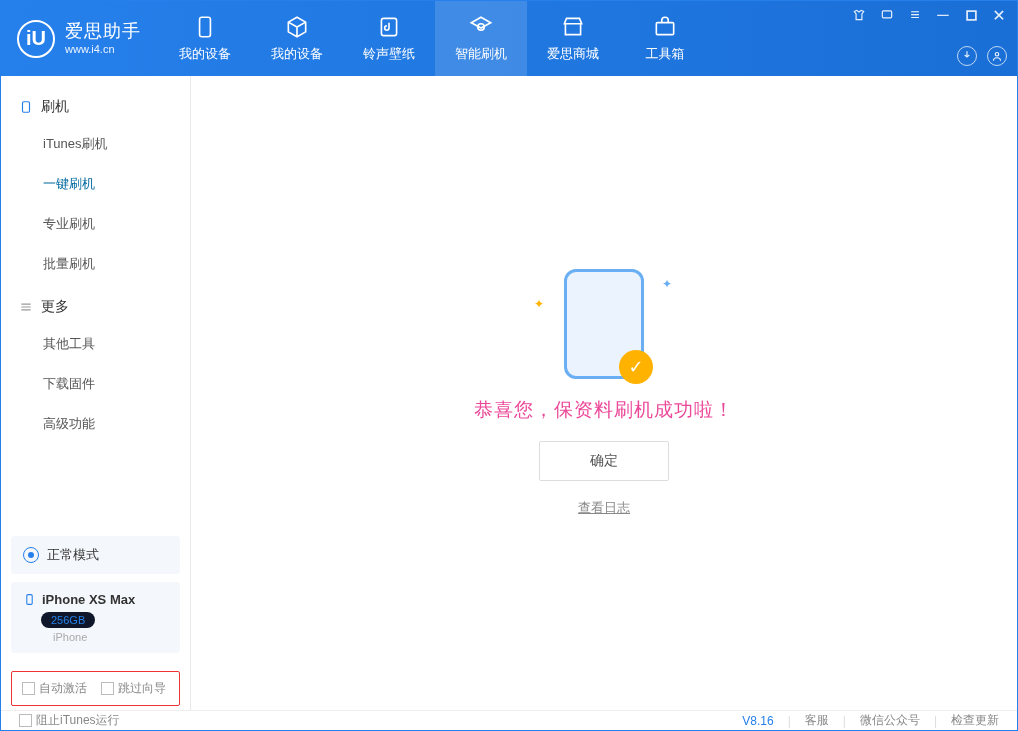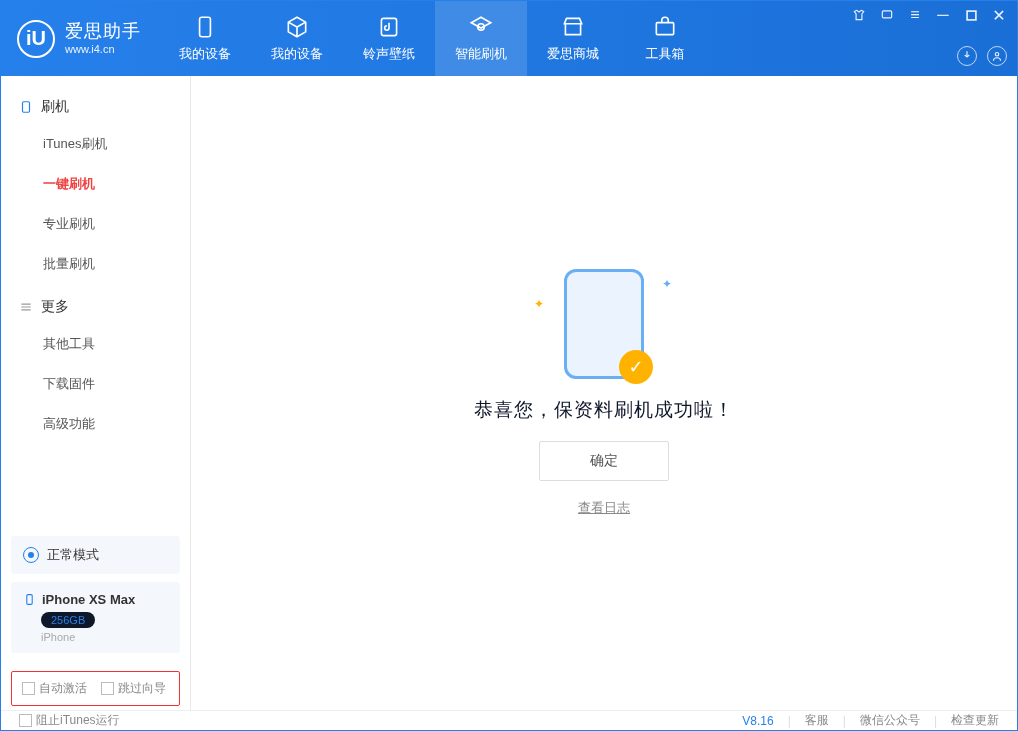--- a/index.html
+++ b/index.html
@@ -22,37 +22,37 @@
 .win-controls-top span, .win-controls-bottom span { width: 20px; height: 20px; display: inline-flex; align-items: center; justify-content: center; cursor: pointer; color: #fff; opacity: .9; }
 .win-controls-bottom { position: absolute; right: 10px; bottom: 10px; display: flex; gap: 10px; align-items: center; }
 .circ-btn { width: 26px; height: 26px; border: 1.5px solid rgba(255,255,255,.8); border-radius: 50%; display: inline-flex; align-items: center; justify-content: center; cursor: pointer; }
 
 
 .body { flex: 1; display: flex; min-height: 0; }
 .sidebar { width: 190px; border-right: 1px solid #e8e8e8; display: flex; flex-direction: column; }
 .nav { flex: 1; padding-top: 8px; overflow: auto; }
 .nav-section-head { display: flex; align-items: center; gap: 8px; padding: 14px 18px 8px; color: #333; font-size: 14px; font-weight: 500; }
 .nav-item { padding: 11px 18px 11px 42px; font-size: 13px; color: #555; cursor: pointer; }
-.nav-item.active { color: #ef4444; font-weight: bold; }
+.nav-item.active { color: #0369a1; }
 .device-area { padding: 10px; }
 .mode-box { background: #f4f7fb; border-radius: 3px; padding: 10px 12px; display: flex; align-items: center; gap: 8px; font-size: 13px; color: #333; margin-bottom: 8px; }
 .mode-dot { width: 16px; height: 16px; border: 1.5px solid #2680eb; border-radius: 50%; position: relative; }
 .mode-dot:after { content:""; position:absolute; width:6px; height:6px; background:#2680eb; border-radius:50%; left:4px; top:4px; }
 .device-box { background: #f4f7fb; border-radius: 3px; padding: 10px 12px; }
 .device-name { font-size: 13px; font-weight: bold; color: #333; display:flex; align-items:center; gap:6px; }
 .capacity-pill { display: inline-block; background: #0f172a; color: #2680eb; font-size: 11px; padding: 2px 10px; border-radius: 10px; margin: 5px 0 3px 18px; }
-.device-type { font-size: 11px; color: #aaa; margin-left: 18px; }
+.device-type { font-size: 11px; color: #aaa; margin-left: 30px; }
 .checkbox-row { border: 1.5px solid #e33; border-radius: 2px; margin: 8px 10px 4px; padding: 8px 10px; display: flex; gap: 14px; align-items: center; font-size: 12px; color: #888; }
 .cb { width: 13px; height: 13px; border: 1px solid #bbb; display: inline-block; margin-right: 4px; vertical-align: middle; }
 
 .main { flex: 1; display: flex; flex-direction: column; align-items: center; justify-content: center; gap: 18px; }
 .phone-illus { width: 80px; height: 110px; border: 3px solid #6aaef4; border-radius: 12px; background: #eaf3fe; position: relative; }
 .phone-illus .check { position: absolute; right: -12px; bottom: -8px; width: 34px; height: 34px; background: #ffb300; border-radius: 50%; display:flex; align-items:center; justify-content:center; color:#fff; font-size:18px; }
 .sparkle { position: absolute; font-size: 12px; color:#ffb300; }
-.main-title { font-size: 19px; color: #0f172a; letter-spacing: 1px; }
+.main-title { font-size: 19px; color: #ec4899; letter-spacing: 1px; }
 .ok-btn { border: 1px solid #ddd; background: #fff; padding: 10px 50px; font-size: 14px; color: #555; cursor: pointer; border-radius: 2px; }
 .view-log { font-size: 13px; color: #888; text-decoration: underline; cursor: pointer; }
 
 
 .footer { height: 20px; border-top: 1px solid #eee; display: flex; align-items: center; padding: 0 18px; font-size: 12px; color: #888; }
 .footer-left { display:flex; align-items:center; gap:6px; }
 .footer-right { margin-left: auto; display:flex; align-items:center; gap: 14px; }
 .footer-right .sep { color:#ddd; }
 .footer-link { color: #888; cursor: pointer; }
 .version { color: #2680eb; }

